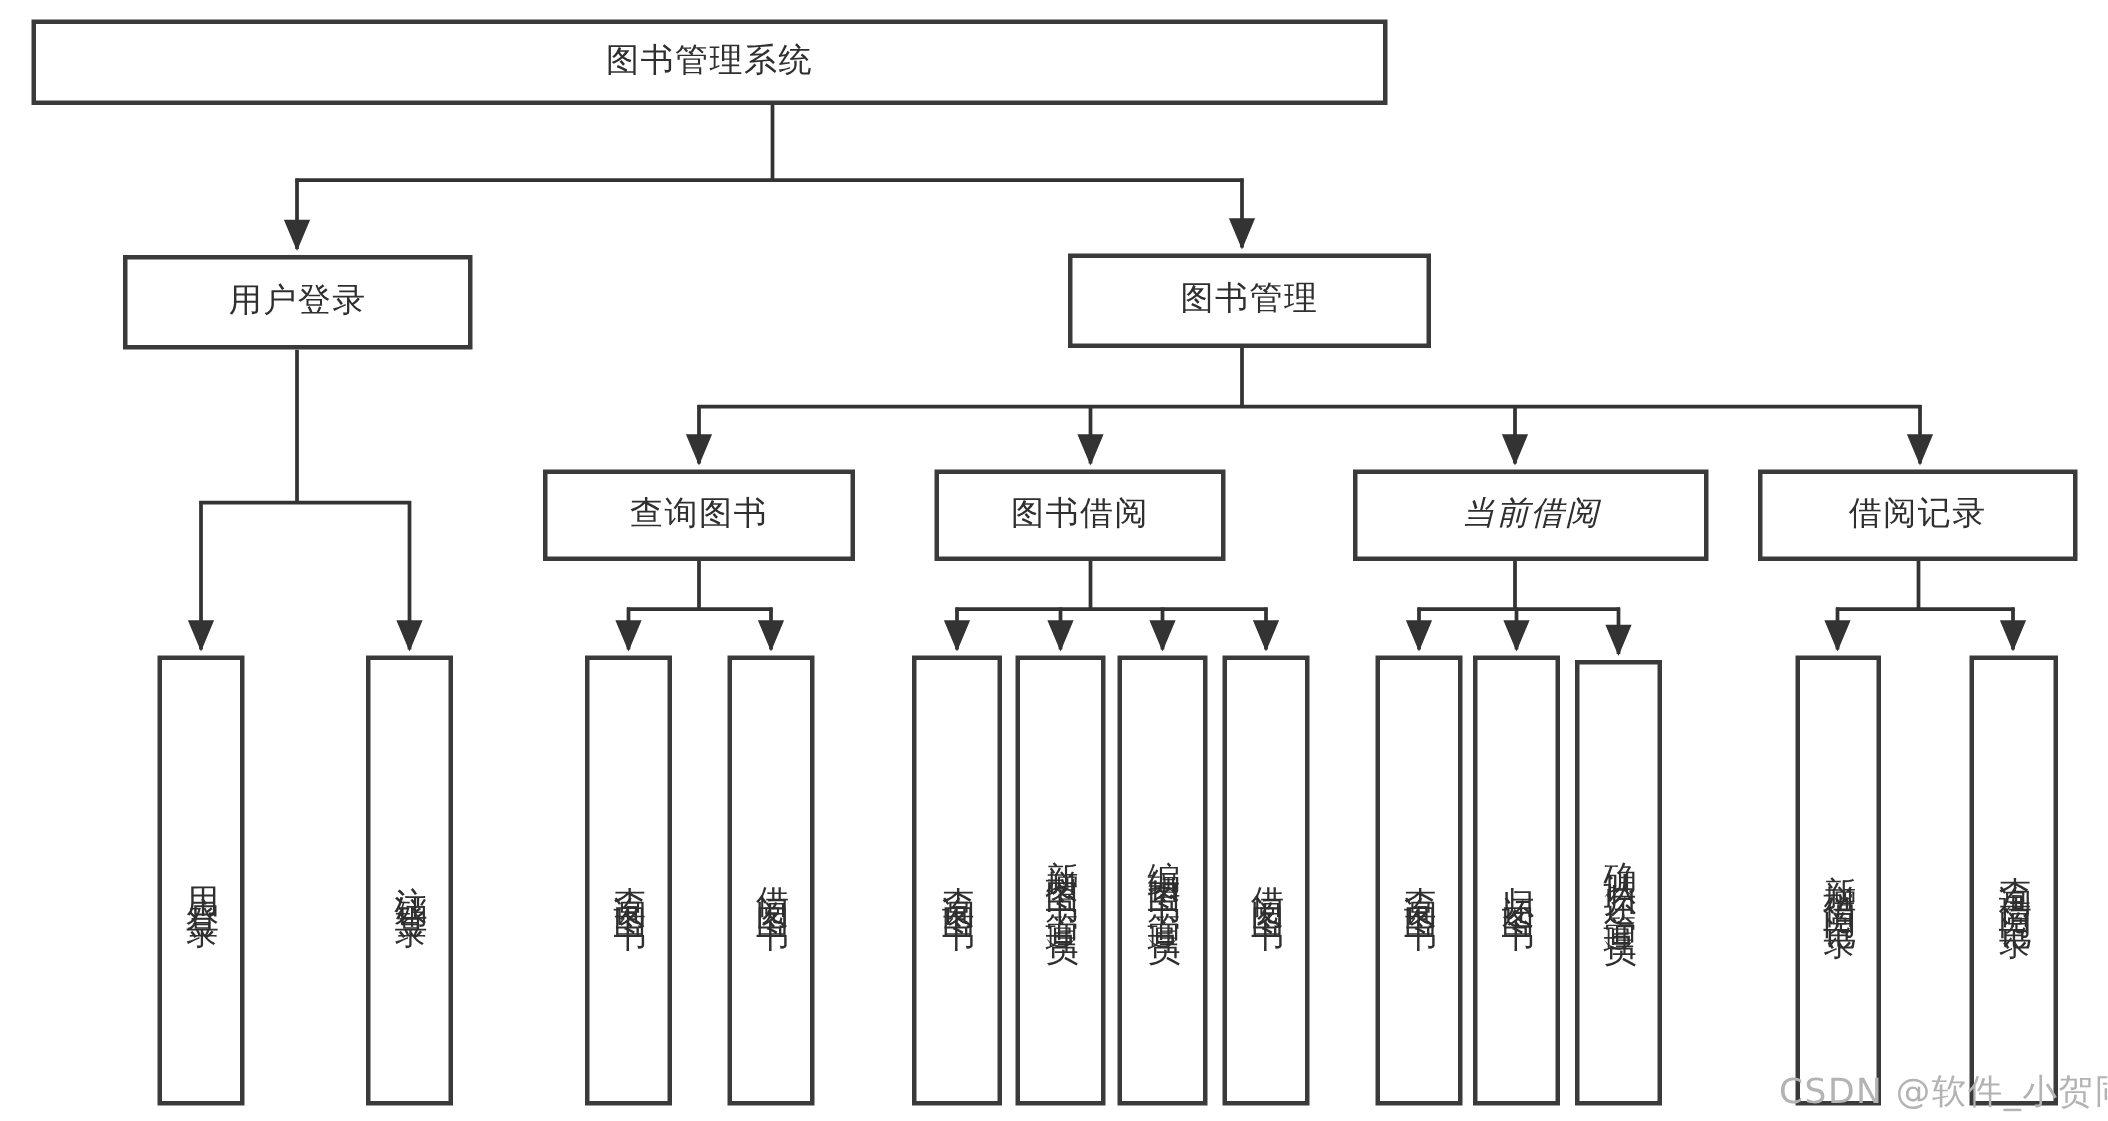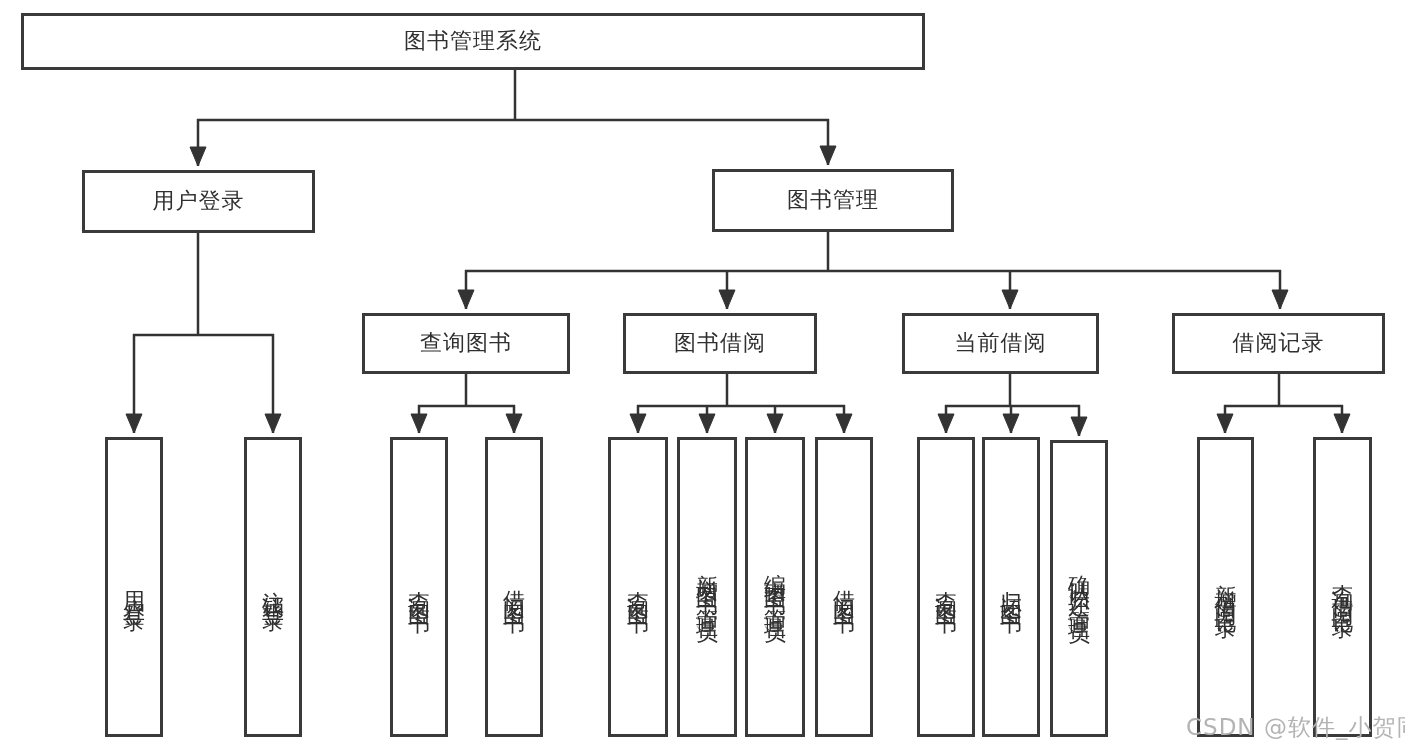--- a/index.html
+++ b/index.html
@@ -114,21 +114,21 @@
   <div class="node h" style="left:21px; top:13px; width:904px; height:57px;">图书管理系统</div>
 
   <div class="node h" style="left:82px; top:170px; width:233px; height:63px;">用户登录</div>
 
   <div class="node h" style="left:712px; top:169px; width:242px; height:63px;">图书管理</div>
 
   <div class="node h" style="left:362px; top:313px; width:208px; height:61px;">查询图书</div>
 
   <div class="node h" style="left:623px; top:313px; width:194px; height:61px;">图书借阅</div>
 
-  <div class="node h" style="left:902px; top:313px; width:197px; height:61px;">当前借阅</div>
+  <div class="node h" style="left:902px; top:313px; width:237px; height:61px;font-style:italic;">当前借阅</div>
 
   <div class="node h" style="left:1172px; top:313px; width:213px; height:61px;">借阅记录</div>
 
   <div class="node v" style="left:105px; top:437px; width:58px; height:300px;">用户登录</div>
 
   <div class="node v" style="left:244px; top:437px; width:58px; height:300px;">注销登录</div>
 
   <div class="node v" style="left:390px; top:437px; width:58px; height:300px;">查询图书</div>
 
   <div class="node v" style="left:485px; top:437px; width:58px; height:300px;">借阅图书</div>

